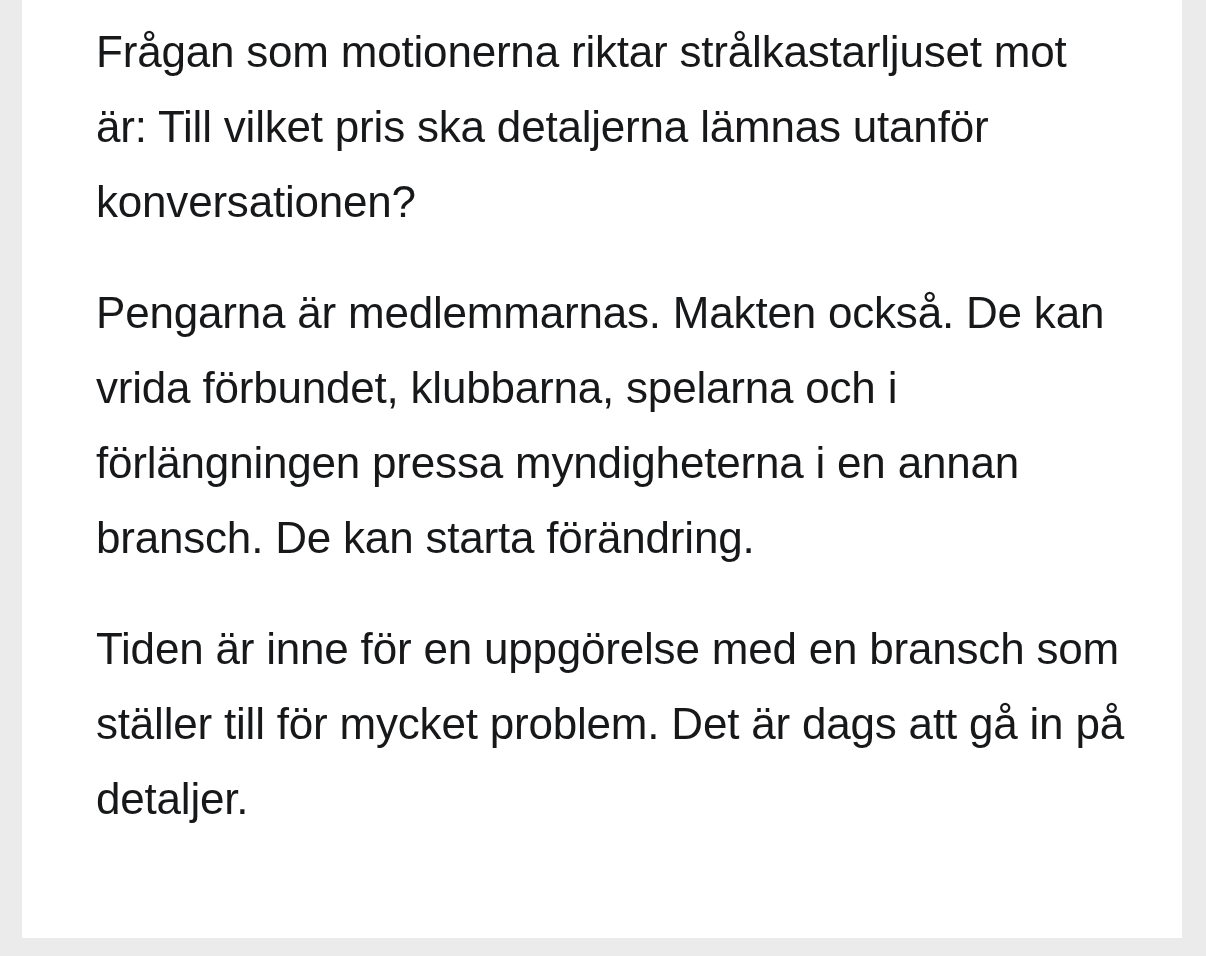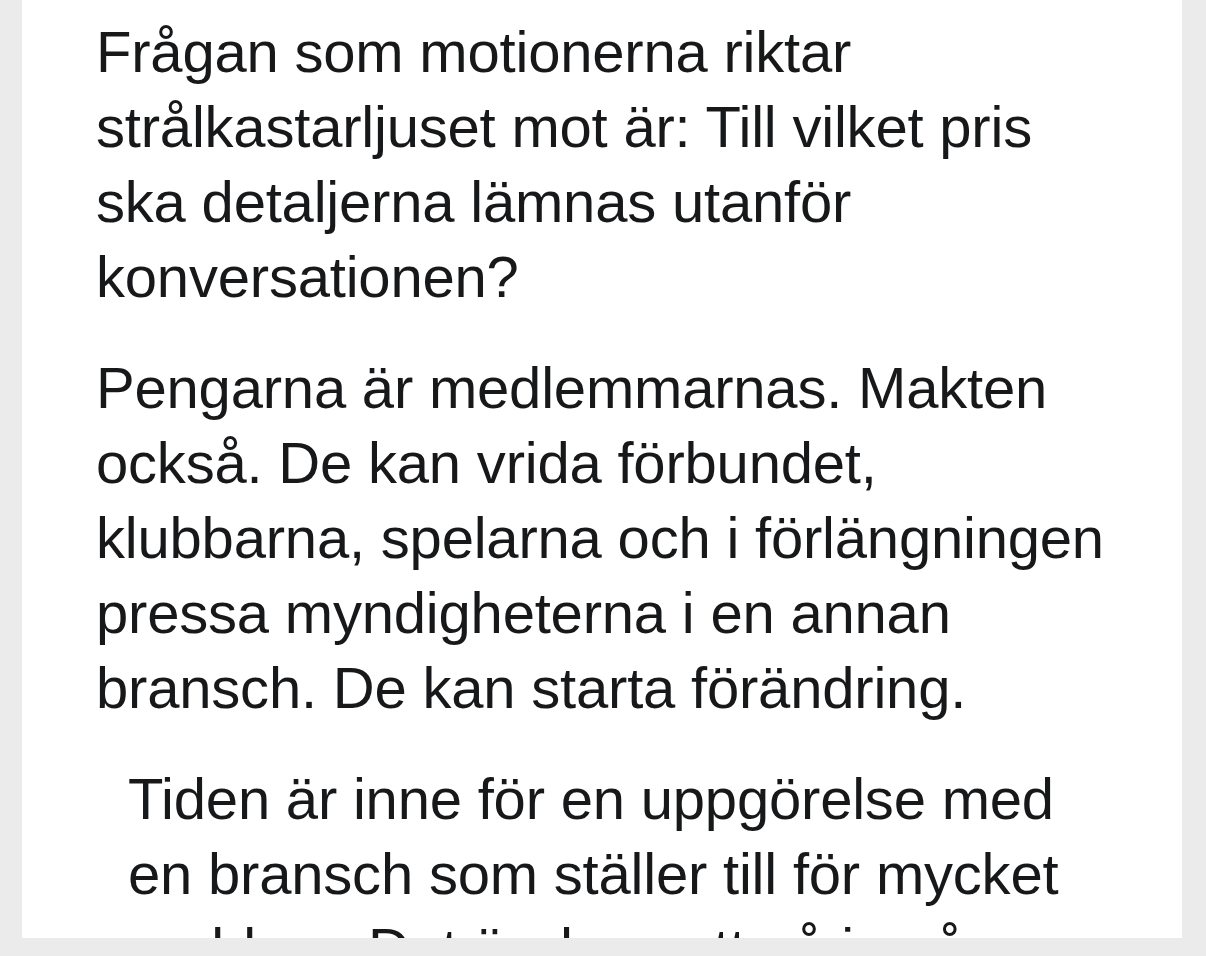--- a/index.html
+++ b/index.html
@@ -29,30 +29,29 @@
     background: #ffffff;
     box-sizing: border-box;
     padding: 0 56px 0 74px;
     overflow: hidden;
   }
   .article-body {
     padding-top: 14px;
   }
   .paragraph {
     color: #17181a;
-    font-size: 58px;
+    font-size: 44px;
     line-height: 75px;
     letter-spacing: -0.2px;
     margin: 0 0 36px 0;
     font-weight: 400;
     font-family: "Liberation Sans", sans-serif;
   }
   .paragraph:last-child {
     margin-bottom: 0;
-    margin-left: 32px;
   }
   .right-gutter {
     position: absolute;
     right: 0;
     top: 0;
     width: 24px;
     height: 956px;
     background: #ebebeb;
   }
   .left-gutter {

